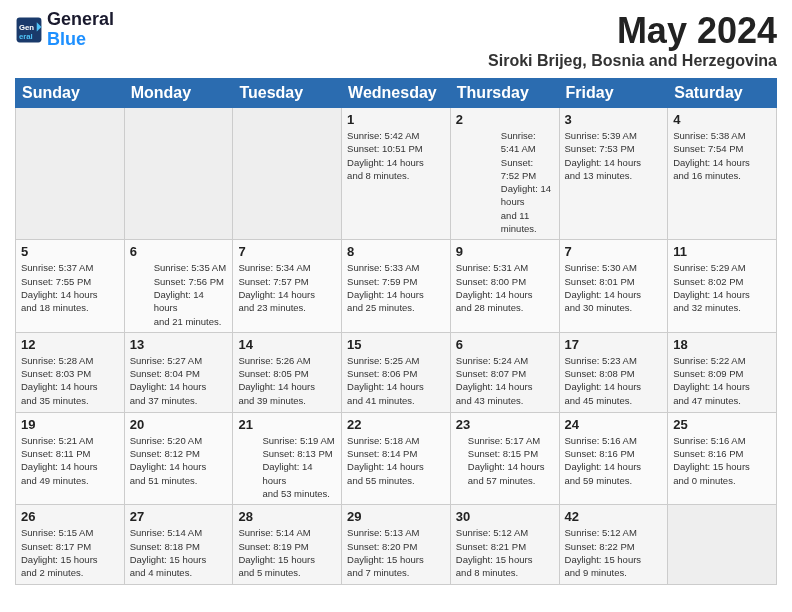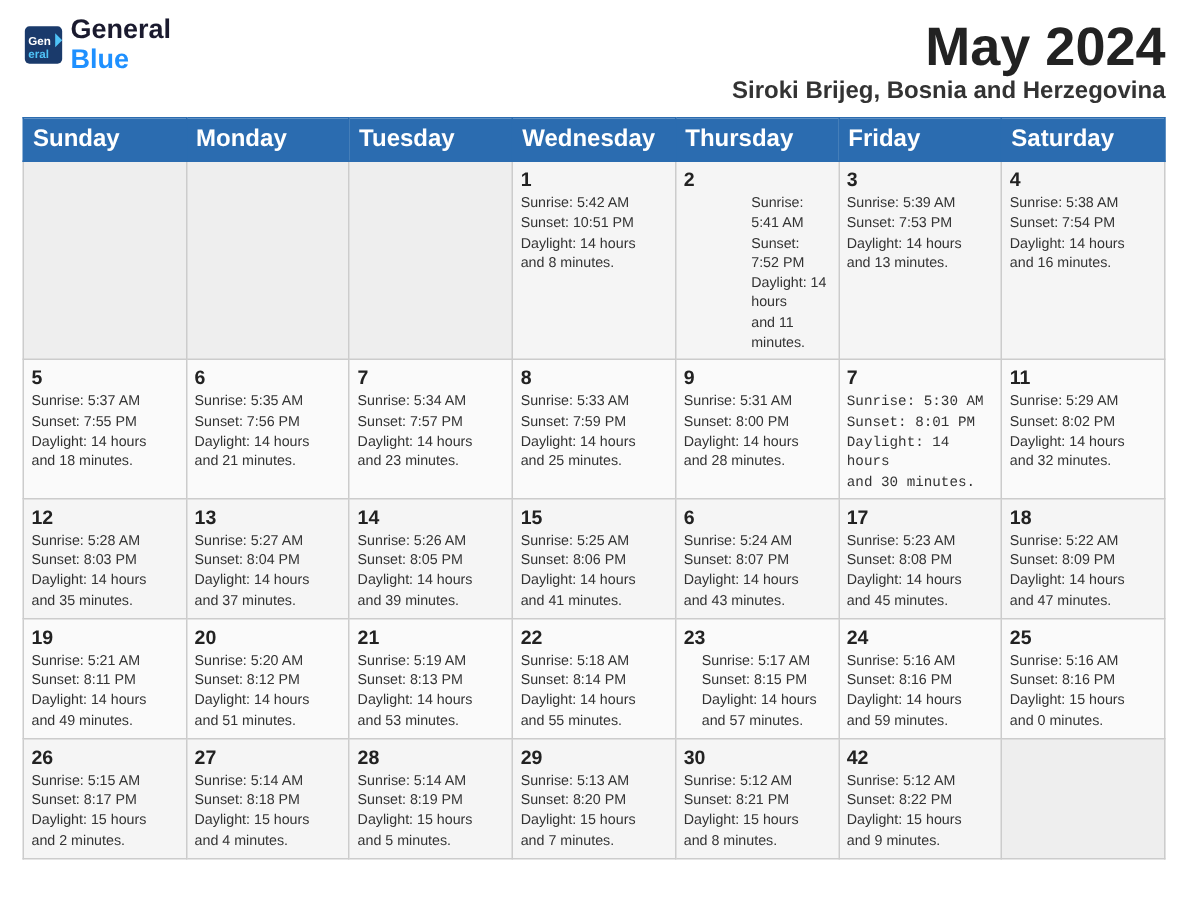--- a/index.html
+++ b/index.html
@@ -164,21 +164,21 @@
       <tr>
         <td>
           <div class="day-num">5</div>
           <div class="day-info" style="white-space: pre-line;">Sunrise: 5:37 AM
 Sunset: 7:55 PM
 Daylight: 14 hours
 and 18 minutes.</div>
         </td>
         <td>
           <div class="day-num">6</div>
-          <div class="day-info" style="white-space: pre-line;">Sunrise: 5:35 AM
+          <div class="day-info" style="white-space: pre-line; margin-left: 24px;">Sunrise: 5:35 AM
 Sunset: 7:56 PM
 Daylight: 14 hours
 and 21 minutes.</div>
         </td>
         <td>
           <div class="day-num">7</div>
           <div class="day-info" style="white-space: pre-line;">Sunrise: 5:34 AM
 Sunset: 7:57 PM
 Daylight: 14 hours
 and 23 minutes.</div>
@@ -192,21 +192,21 @@
         </td>
         <td>
           <div class="day-num">9</div>
           <div class="day-info" style="white-space: pre-line;">Sunrise: 5:31 AM
 Sunset: 8:00 PM
 Daylight: 14 hours
 and 28 minutes.</div>
         </td>
         <td>
           <div class="day-num">7</div>
-          <div class="day-info" style="white-space: pre-line; font-family: Liberation Mono, monospace;">Sunrise: 5:30 AM
+          <div class="day-info" style="white-space: pre-line;">Sunrise: 5:30 AM
 Sunset: 8:01 PM
 Daylight: 14 hours
 and 30 minutes.</div>
         </td>
         <td>
           <div class="day-num">11</div>
           <div class="day-info" style="white-space: pre-line;">Sunrise: 5:29 AM
 Sunset: 8:02 PM
 Daylight: 14 hours
 and 32 minutes.</div>
@@ -273,21 +273,21 @@
         </td>
         <td>
           <div class="day-num">20</div>
           <div class="day-info" style="white-space: pre-line;">Sunrise: 5:20 AM
 Sunset: 8:12 PM
 Daylight: 14 hours
 and 51 minutes.</div>
         </td>
         <td>
           <div class="day-num">21</div>
-          <div class="day-info" style="white-space: pre-line;">Sunrise: 5:19 AM
+          <div class="day-info" style="white-space: pre-line; margin-left: 24px;">Sunrise: 5:19 AM
 Sunset: 8:13 PM
 Daylight: 14 hours
 and 53 minutes.</div>
         </td>
         <td>
           <div class="day-num">22</div>
           <div class="day-info" style="white-space: pre-line;">Sunrise: 5:18 AM
 Sunset: 8:14 PM
 Daylight: 14 hours
 and 55 minutes.</div>

